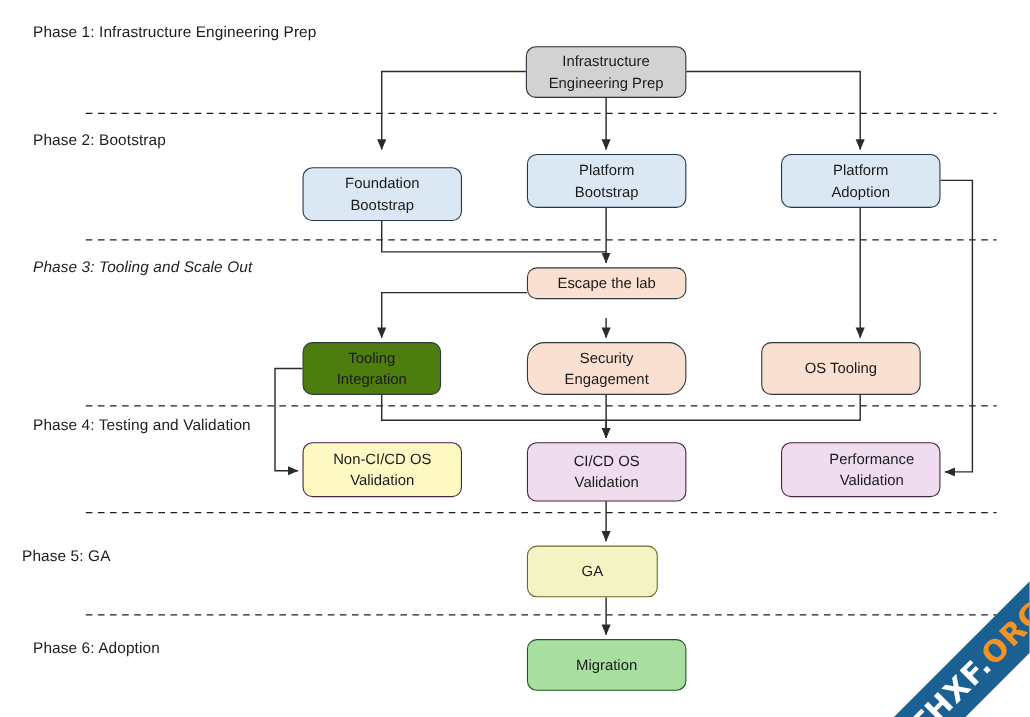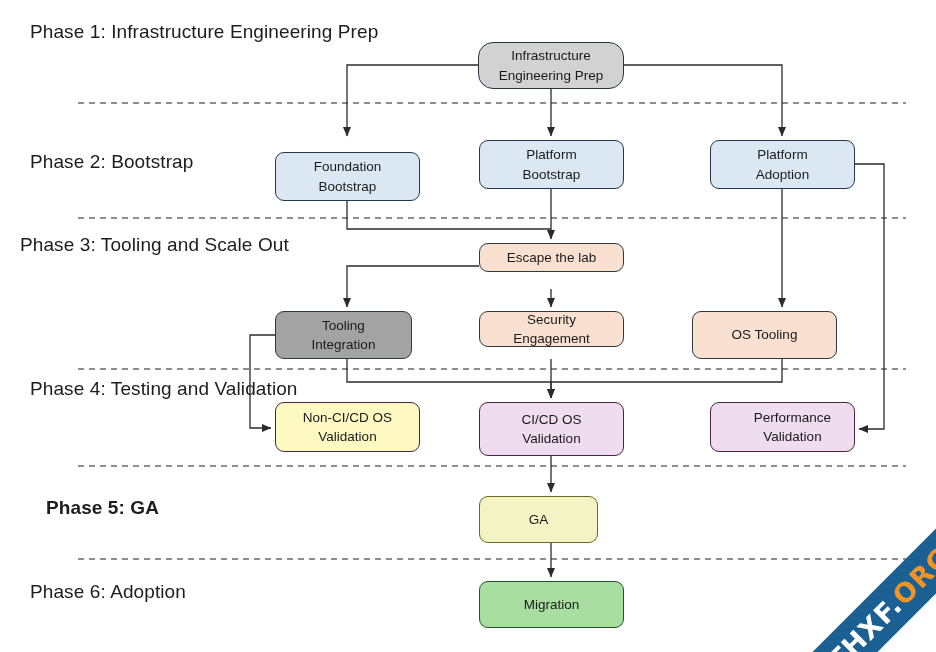--- a/index.html
+++ b/index.html
@@ -7,21 +7,21 @@
     width:936px;height:652px;
     background:#ffffff;
     font-family:"Liberation Sans","DejaVu Sans",sans-serif;
     overflow:hidden;
     position:relative;
   }
   #diagram-root{position:absolute;left:0;top:0;width:936px;height:652px;}
   svg#flow{position:absolute;left:0;top:0;width:936px;height:652px;}
   .phase-label{
     position:absolute;
-    font-size:19px;
+    font-size:14px;
     color:#1d1d1d;
     white-space:nowrap;
     letter-spacing:0.1px;
     text-align:right;
   }
   .node{
     position:absolute;
     box-sizing:border-box;
     border-radius:9px;
     display:flex;
@@ -91,46 +91,46 @@
         <polyline points="347,359 347,382 551,382 551,398" fill="none" stroke="#2b2b2b" stroke-width="1.3" stroke-linejoin="miter" marker-end="url(#arrowhead)"></polyline>
         <polyline points="551,359 551,398" fill="none" stroke="#2b2b2b" stroke-width="1.3" stroke-linejoin="miter" marker-end="url(#arrowhead)"></polyline>
         <polyline points="782,359 782,382 551,382" fill="none" stroke="#2b2b2b" stroke-width="1.3" stroke-linejoin="miter"></polyline>
         <polyline points="551,452 551,492" fill="none" stroke="#2b2b2b" stroke-width="1.3" stroke-linejoin="miter" marker-end="url(#arrowhead)"></polyline>
         <polyline points="551,543 551,577" fill="none" stroke="#2b2b2b" stroke-width="1.3" stroke-linejoin="miter" marker-end="url(#arrowhead)"></polyline>
       </g>
   </svg>
 
   <div id="phase-label-layer">
       <div class="phase-label" style="left: 30px; top: 21px;">Phase 1: Infrastructure Engineering Prep</div>
-      <div class="phase-label" style="left: 30px; top: 119px; margin-top: 32px;">Phase 2: Bootstrap</div>
-      <div class="phase-label" style="left: 20px; top: 234px;">Phase 3: Tooling and Scale Out</div>
+      <div class="phase-label" style="left: 30px; top: 119px;">Phase 2: Bootstrap</div>
+      <div class="phase-label" style="left: 30px; top: 234px; font-style: italic;">Phase 3: Tooling and Scale Out</div>
       <div class="phase-label" style="left: 30px; top: 378px;">Phase 4: Testing and Validation</div>
-      <div class="phase-label" style="left: 46px; top: 497px; font-weight: bold;">Phase 5: GA</div>
+      <div class="phase-label" style="left: 20px; top: 497px;">Phase 5: GA</div>
       <div class="phase-label" style="left: 30px; top: 581px;">Phase 6: Adoption</div>
     </div>
   <div id="node-layer">
-      <div class="node" style="left: 478px; top: 42px; width: 146px; height: 47px; background: rgb(210, 210, 210); border-color: rgb(39, 51, 63); border-radius: 15px;">
+      <div class="node" style="left: 478px; top: 42px; width: 146px; height: 47px; background: rgb(210, 210, 210); border-color: rgb(39, 51, 63);">
         <span>Infrastructure<br>Engineering Prep</span>
       </div>
       <div class="node" style="left: 275px; top: 140px; width: 145px; height: 49px; background: rgb(219, 232, 244); border-color: rgb(36, 56, 77); margin-top: 12px;">
         <span>Foundation<br>Bootstrap</span>
       </div>
       <div class="node" style="left: 479px; top: 140px; width: 145px; height: 49px; background: rgb(219, 232, 244); border-color: rgb(36, 56, 77);">
         <span>Platform<br>Bootstrap</span>
       </div>
       <div class="node" style="left: 710px; top: 140px; width: 145px; height: 49px; background: rgb(219, 232, 244); border-color: rgb(36, 56, 77);">
         <span>Platform<br>Adoption</span>
       </div>
       <div class="node" style="left: 479px; top: 243px; width: 145px; height: 29px; background: rgb(250, 224, 208); border-color: rgb(44, 58, 66);">
         <span>Escape the lab</span>
       </div>
-      <div class="node" style="left: 275px; top: 311px; width: 137px; height: 48px; background: #a3a3a3; border-color: rgb(44, 58, 66); text-align: center;">
+      <div class="node" style="left: 275px; top: 311px; width: 126px; height: 48px; background: #4d7c0f; border-color: rgb(44, 58, 66); text-align: center;">
         <span>Tooling<br>Integration</span>
       </div>
-      <div class="node" style="left: 479px; top: 311px; width: 145px; height: 36px; background: rgb(250, 224, 208); border-color: rgb(44, 58, 66);">
+      <div class="node" style="left: 479px; top: 311px; width: 145px; height: 48px; background: rgb(250, 224, 208); border-color: rgb(44, 58, 66); border-radius: 16px;">
         <span>Security<br>Engagement</span>
       </div>
       <div class="node" style="left: 692px; top: 311px; width: 145px; height: 48px; background: rgb(250, 224, 208); border-color: rgb(44, 58, 66);">
         <span>OS Tooling</span>
       </div>
       <div class="node" style="left: 275px; top: 402px; width: 145px; height: 50px; background: #fef9c3; border-color: rgb(74, 36, 68);">
         <span>Non-CI/CD OS<br>Validation</span>
       </div>
       <div class="node" style="left: 479px; top: 402px; width: 145px; height: 54px; background: rgb(239, 220, 239); border-color: rgb(74, 36, 68);">
         <span>CI/CD OS<br>Validation</span>

